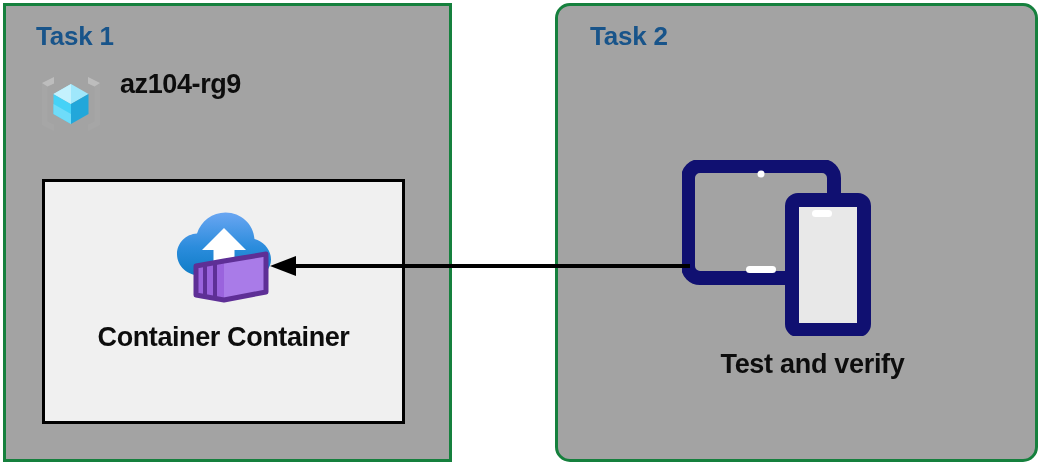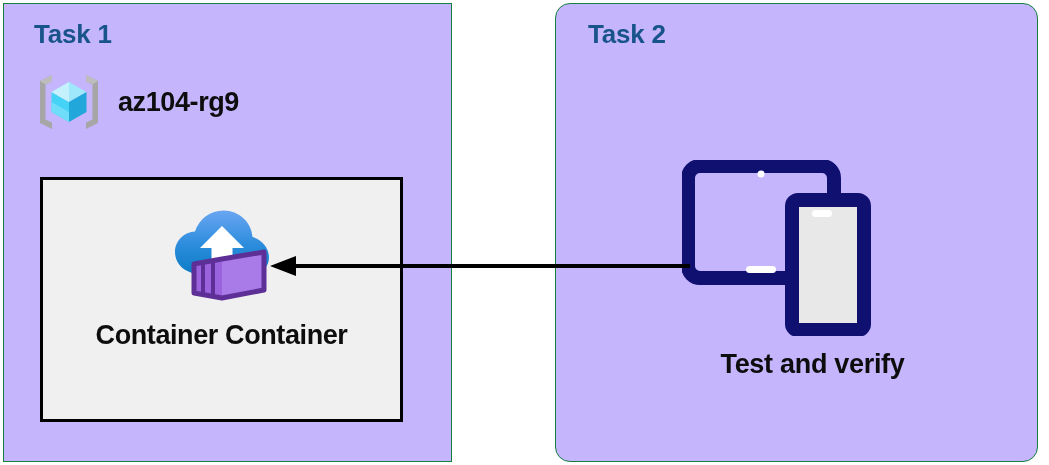--- a/index.html
+++ b/index.html
@@ -18,22 +18,22 @@
   #diagram {
     position: absolute;
     left: 0; top: 0;
     width: 1049px;
     height: 465px;
   }
 
   
   .panel {
     position: absolute;
-    background: #c4b5fd;
-    border: 1px solid #15803d;
+    background: #a3a3a3;
+    border: 3px solid #15803d;
     box-sizing: border-box;
   }
   #panel-task1 {
     left: 3px;
     top: 3px;
     width: 449px;
     height: 459px;
   }
   #panel-task2 {
     left: 555px;
@@ -56,21 +56,21 @@
   #panel-task2 .panel-title {
     left: 32px;
   }
 
   
   #resource-group-row {
     position: absolute;
     left: 30px;
     top: 63px;
     display: flex;
-    align-items: center;
+    align-items: flex-start;
     gap: 14px;
   }
   #resource-group-icon {
     width: 70px;
     height: 70px;
     display: block;
     flex: none;
   }
   #resource-group-label {
     font-size: 27px;

